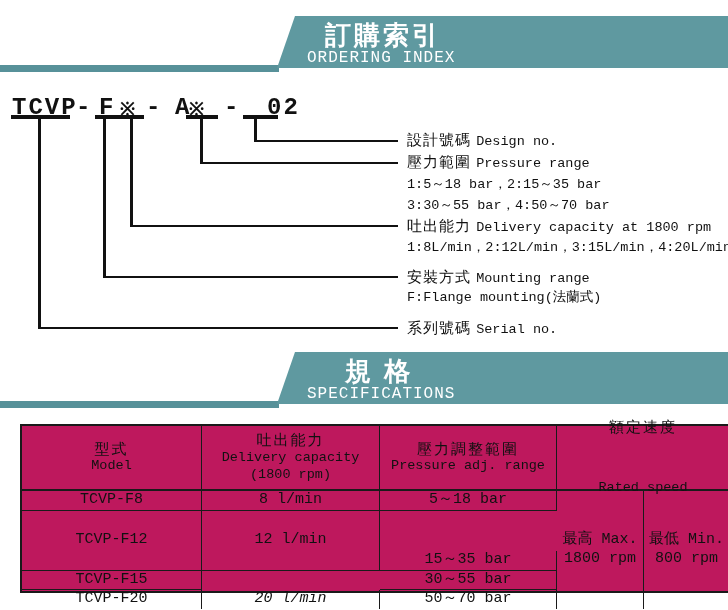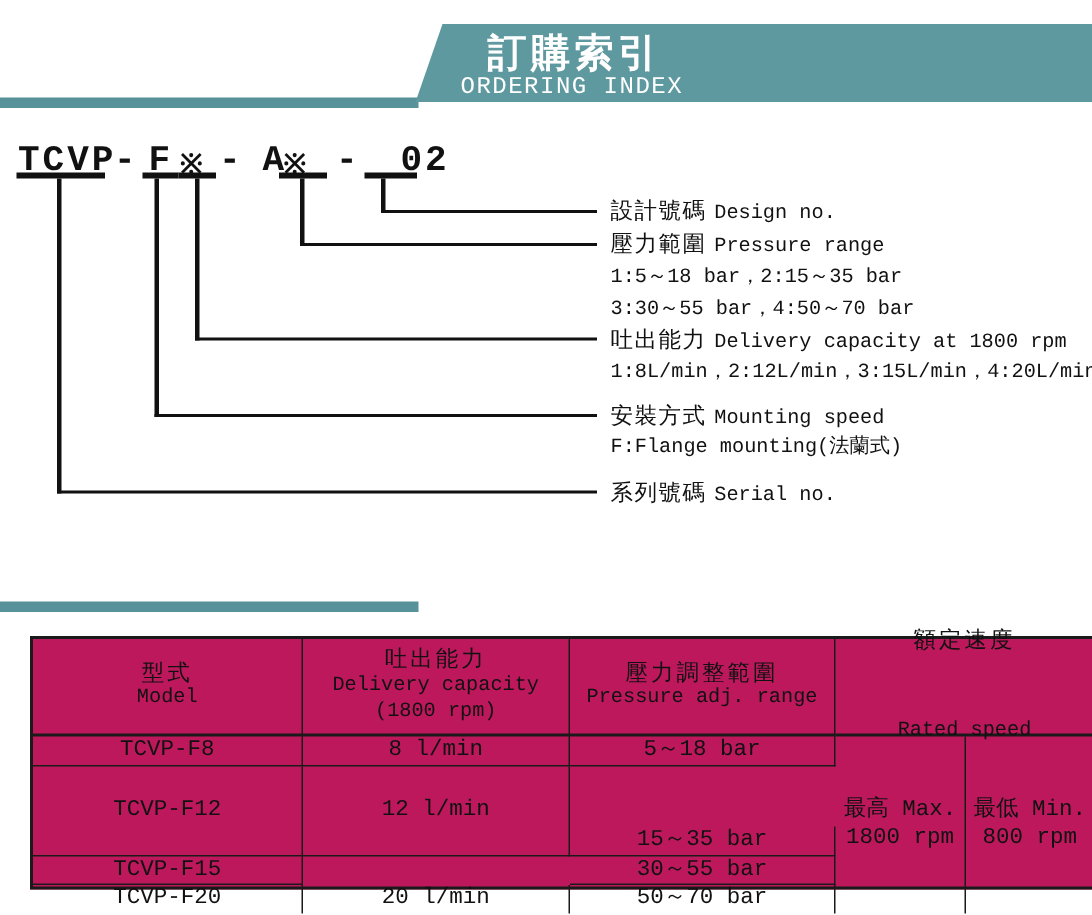--- a/index.html
+++ b/index.html
@@ -106,30 +106,34 @@
 </div>
 <div class="lbl" style="top:175px;">1:5～18 bar，2:15～35 bar</div>
 <div class="lbl" style="top:196px;">3:30～55 bar，4:50～70 bar</div>
 <div class="lbl" style="top:217px;">
   <span class="zhp">吐出能力 </span>
   <span>Delivery capacity at 1800 rpm</span>
 </div>
 <div class="lbl" style="top:238px;">1:8L/min，2:12L/min，3:15L/min，4:20L/min</div>
 <div class="lbl" style="top:268px;">
   <span class="zhp">安裝方式 </span>
-  <span>Mounting speed</span>
+  <span>Mounting range</span>
 </div>
 <div class="lbl" style="top:288px;">F:Flange mounting(法蘭式)</div>
 <div class="lbl" style="top:319px;">
   <span class="zhp">系列號碼 </span>
   <span>Serial no.</span>
 </div>
 
 <div class="banner" style="top:352px;">
   <div class="tail"></div>
+  <div class="block">
+    <div class="zh" style="left:75px;">規 格</div>
+    <div class="en">SPECIFICATIONS</div>
+  </div>
 </div>
 
 <div class="spec-table">
 
   <div class="cell hdr" style="grid-column:1;grid-row:1;">
     <div class="zhh">型式</div>
     <div class="enh">Model</div>
   </div>
   <div class="cell hdr" style="grid-column:2;grid-row:1;">
     <div class="zhh">吐出能力</div>
@@ -150,21 +154,21 @@
   <div class="cell" style="grid-column:3;grid-row:2;">5～18 bar</div>
 
   <div class="cell" style="grid-column:1;grid-row:3;">TCVP-F12</div>
   <div class="cell" style="grid-column:2;grid-row:3;">12 l/min</div>
   <div class="cell" style="grid-column:3;grid-row:3;margin-top:40px;">15～35 bar</div>
 
   <div class="cell" style="grid-column:1;grid-row:4;">TCVP-F15</div>
   <div class="cell" style="grid-column:3;grid-row:4;text-align:center;">30～55 bar</div>
 
   <div class="cell no-b" style="grid-column:1;grid-row:5;">TCVP-F20</div>
-  <div class="cell no-b" style="grid-column:2;grid-row:5;">20 l/min</div>
+  <div class="cell no-b" style="grid-column:2;grid-row:5;font-style:italic;">20 l/min</div>
   <div class="cell no-b" style="grid-column:3;grid-row:5;">50～70 bar</div>
 
   <div class="cell no-b" style="grid-column:4;grid-row:2 / span 4;">
     <div>最高 Max.</div>
     <div>1800 rpm</div>
   </div>
   <div class="cell no-b no-r" style="grid-column:5;grid-row:2 / span 4;">
     <div>最低 Min.</div>
     <div>800 rpm</div>
   </div>

